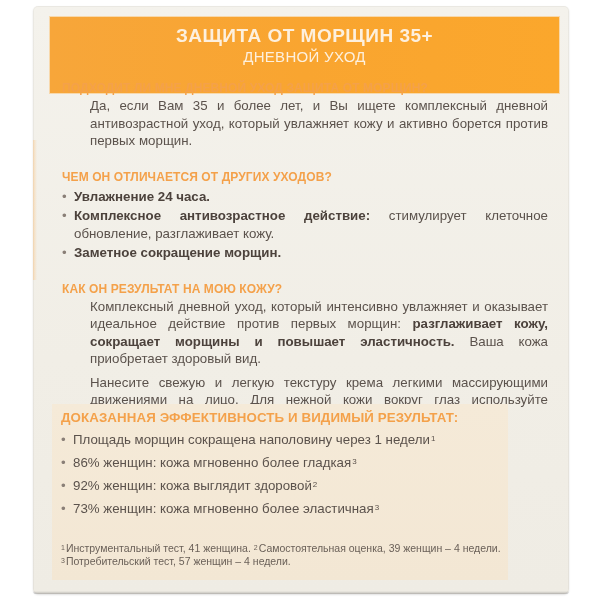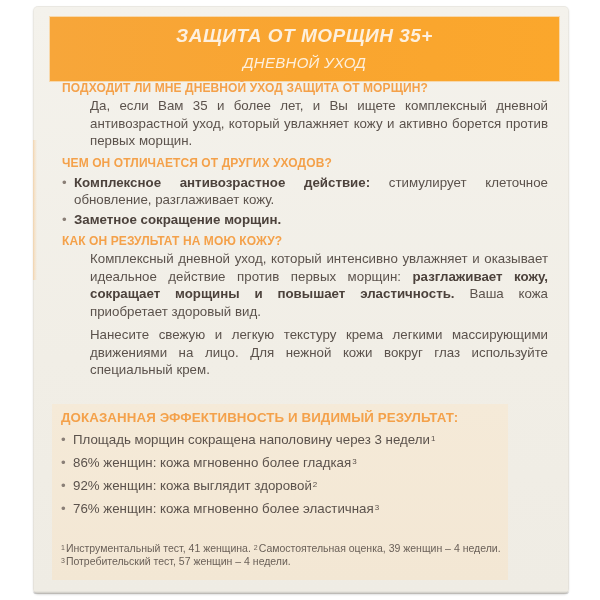--- a/index.html
+++ b/index.html
@@ -12,51 +12,50 @@
       background: linear-gradient(180deg, #f4f2ec 0%, #f1eee6 60%, #efece4 100%);
       border-radius: 5px;
       box-shadow: 0 1px 2px rgba(0,0,0,0.12), inset 0 0 0 1px rgba(0,0,0,0.04);
     }
     .box::after {
       content: ""; position: absolute; left: 0; right: 0; bottom: 0; height: 3px;
       background: linear-gradient(180deg, rgba(0,0,0,0) 0%, rgba(90,90,90,0.35) 100%);
       border-radius: 0 0 5px 5px;
     }
     .header {
-      position: absolute; left: 50px; top: 17px; width: 509px; height: 64px;
+      position: absolute; left: 50px; top: 17px; width: 509px; height: 76px;
       background: linear-gradient(90deg, #f7a63a 0%, #f9a530 50%, #fba72c 100%);
       text-align: center;
       box-shadow: 0 0 0 1px rgba(250,200,130,0.6);
-      font-style: italic;
     }
     .header .title {
       display: block; color: #fdf0de; font-weight: bold; font-size: 19px;
       letter-spacing: 0.5px; margin-top: 8px; line-height: 22px;
     }
     .header .subtitle {
       display: block; color: #fdf0de; font-size: 15px; letter-spacing: 0.3px;
-      line-height: 18px; margin-top: 7px;
+      line-height: 18px; margin-top: 1px;
     }
     .content {
       position: absolute; left: 62px; top: 80px; width: 486px;
       color: #5b524c; font-size: 13.3px; line-height: 17.5px;
     }
     .q {
       color: #f4a14a; font-weight: bold; font-size: 12px; line-height: 17px;
       letter-spacing: 0.1px;
     }
     .p { text-align: justify; margin-left: 28px; }
     .p.mt { margin-top: 6px; }
     .bold { font-weight: bold; color: #4c423c; }
     ul.bul { list-style: none; margin-top: 2px; }
     ul.bul li { position: relative; padding-left: 12px; margin-bottom: 2px; text-align: justify; }
     ul.bul li::before {
       content: "•"; position: absolute; left: 0; top: 0; color: #8a7f77;
     }
-    .sec { margin-top: 5px; }
+    .sec { margin-top: 19px; }
     .proof {
       position: absolute; left: 52px; top: 404px; width: 456px; height: 176px;
       background: linear-gradient(180deg, #f5ead8 0%, #f3e7d4 100%);
     }
     .proof .q { position: absolute; left: 9px; top: 5px; font-size: 13.3px; }
     .proof ul { position: absolute; left: 9px; top: 27px; list-style: none; color: #5b524c; font-size: 13.3px; }
     .proof ul li { position: relative; padding-left: 12px; height: 23px; line-height: 17px; }
     .proof ul li::before { content: "•"; position: absolute; left: 0; top: 0; color: #8a7f77; }
     .proof ul li sup { font-size: 8px; vertical-align: top; position: relative; top: -1px; margin-left: 1px; }
     .foot {
@@ -78,34 +77,35 @@
   <span class="title">ЗАЩИТА ОТ МОРЩИН 35+</span>
   <span class="subtitle">ДНЕВНОЙ УХОД</span>
 </div>
 
 <div class="content">
   <div class="q">ПОДХОДИТ ЛИ МНЕ ДНЕВНОЙ УХОД ЗАЩИТА ОТ МОРЩИН?</div>
   <div class="p">Да, если Вам 35 и более лет, и Вы ищете комплексный дневной антивозрастной уход, который увлажняет кожу и активно борется против первых морщин.</div>
 
   <div class="q sec">ЧЕМ ОН ОТЛИЧАЕТСЯ ОТ ДРУГИХ УХОДОВ?</div>
   <ul class="bul">
+    <li><span class="bold">Увлажнение 24 часа.</span><span></span></li>
     <li><span class="bold">Комплексное антивозрастное действие:</span><span> стимулирует клеточное обновление, разглаживает кожу.</span></li>
     <li><span class="bold">Заметное сокращение морщин.</span><span></span></li>
   </ul>
 
   <div class="q sec">КАК ОН РЕЗУЛЬТАТ НА МОЮ КОЖУ?</div>
   <div class="p"><span>Комплексный дневной уход, который интенсивно увлажняет и оказывает идеальное действие против первых морщин: </span><span class="bold">разглаживает кожу, сокращает морщины и повышает эластичность.</span><span> Ваша кожа приобретает здоровый вид.</span></div>
   <div class="p mt">Нанесите свежую и легкую текстуру крема легкими массирующими движениями на лицо. Для нежной кожи вокруг глаз используйте специальный крем.</div>
 </div>
 
 <div class="proof">
   <div class="q">ДОКАЗАННАЯ ЭФФЕКТИВНОСТЬ И ВИДИМЫЙ РЕЗУЛЬТАТ:</div>
   <ul>
-    <li><span>Площадь морщин сокращена наполовину через 3 недели</span><sup>1</sup></li>
+    <li><span>Площадь морщин сокращена наполовину через 1 недели</span><sup>1</sup></li>
     <li><span>86% женщин: кожа мгновенно более гладкая</span><sup>3</sup></li>
     <li><span>92% женщин: кожа выглядит здоровой</span><sup>2</sup></li>
-    <li><span>76% женщин: кожа мгновенно более эластичная</span><sup>3</sup></li>
+    <li><span>73% женщин: кожа мгновенно более эластичная</span><sup>3</sup></li>
   </ul>
   <div class="foot">
     <div><sup>1</sup><span>Инструментальный тест, 41 женщина. </span><sup>2</sup><span>Самостоятельная оценка, 39 женщин – 4 недели.</span></div>
     <div><sup>3</sup><span>Потребительский тест, 57 женщин – 4 недели.</span></div>
   </div>
 </div>
 
 </body></html>

